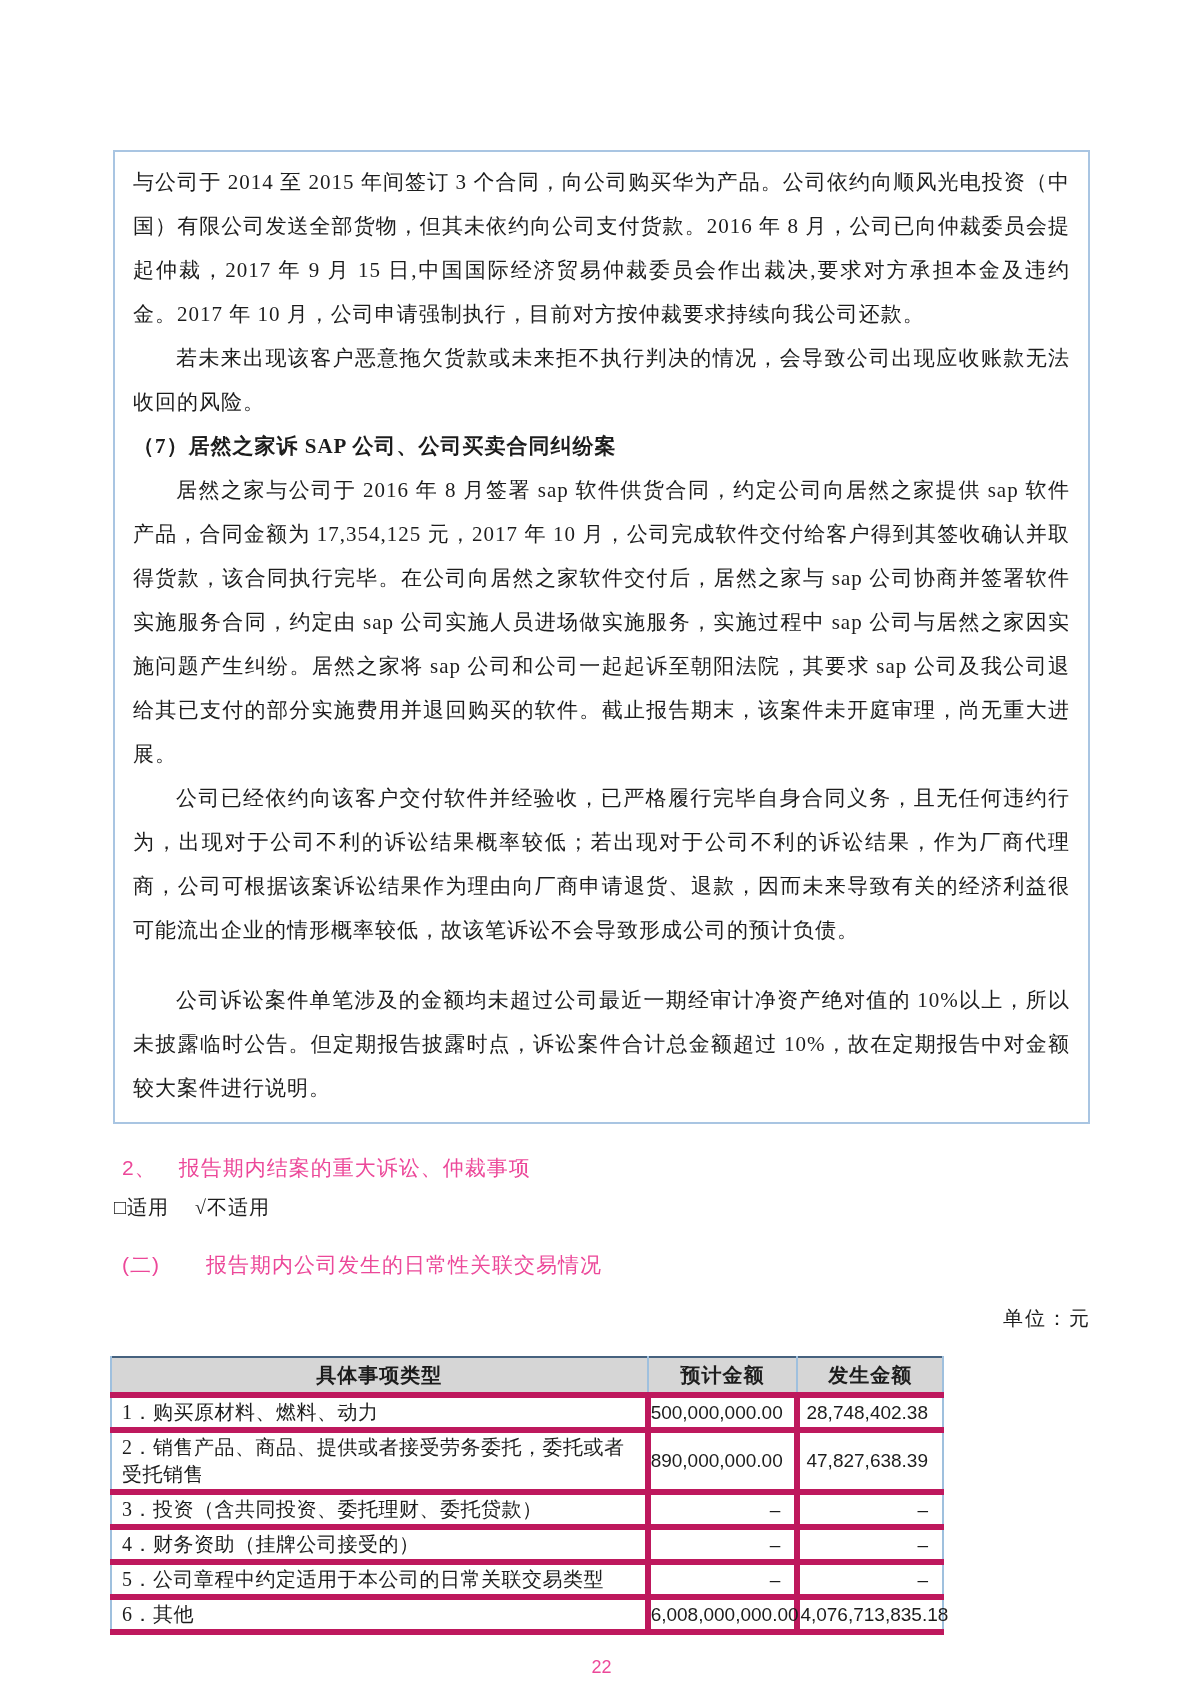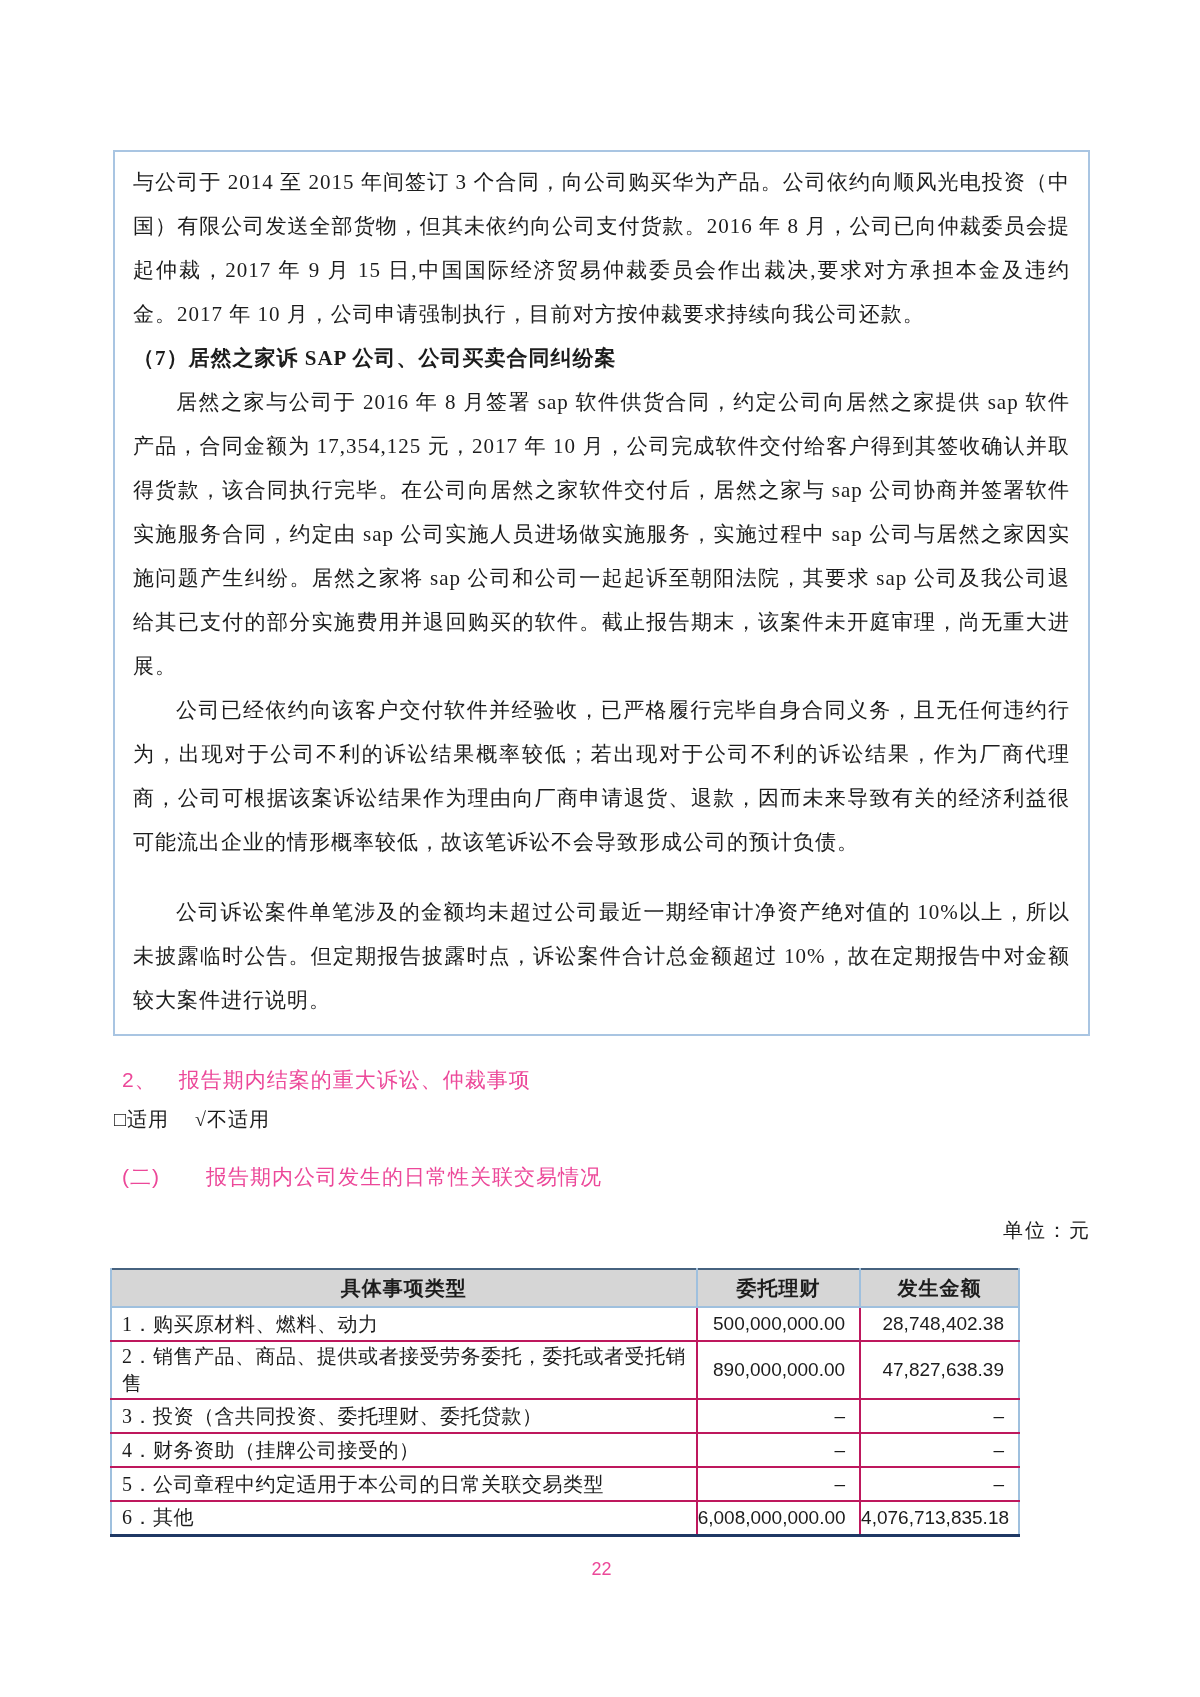--- a/index.html
+++ b/index.html
@@ -63,21 +63,21 @@
   
   .unit-line {
     text-align: right;
     font-size: 20px;
     margin: 26px 2px 6px 0;
     letter-spacing: 2px;
   }
 
   
   table.rt-table {
-    width: 910px;
+    width: 834px;
     border-collapse: collapse;
     border-top: 2px solid #46627f;
     border-bottom: 3px solid #1f3864;
     table-layout: fixed;
     margin-top: 24px;
   }
   .rt-table col.c1 { width: 64.5%; }
   .rt-table col.c2 { width: 18%; }
   .rt-table col.c3 { width: 17.5%; }
   .rt-table th {
@@ -86,21 +86,21 @@
     font-size: 20px;
     height: 38px;
     text-align: center;
     border: 2px solid #9fc0de;
     border-top: none;
     letter-spacing: 1px;
   }
   .rt-table td {
     height: 34px;
     font-size: 20px;
-    border: 2px solid #be185d;
+    border: 6px solid #be185d;
     padding: 1px 0;
   }
   .rt-table td.label {
     text-align: left;
     padding-left: 10px;
     letter-spacing: 0.5px;
   }
   .rt-table td.num {
     text-align: right;
     padding-right: 14px;
@@ -119,20 +119,21 @@
     color: #ec4899;
   }
 </style>
 </head>
 <body>
 
 <div class="page">
 
   <div class="text-box">
     <p>与公司于 2014 至 2015 年间签订 3 个合同，向公司购买华为产品。公司依约向顺风光电投资（中国）有限公司发送全部货物，但其未依约向公司支付货款。2016 年 8 月，公司已向仲裁委员会提起仲裁，2017 年 9 月 15 日,中国国际经济贸易仲裁委员会作出裁决,要求对方承担本金及违约金。2017 年 10 月，公司申请强制执行，目前对方按仲裁要求持续向我公司还款。</p>
+    <p class="indent">若未来出现该客户恶意拖欠货款或未来拒不执行判决的情况，会导致公司出现应收账款无法收回的风险。</p>
     <p class="case-heading">（7）居然之家诉 SAP 公司、公司买卖合同纠纷案</p>
     <p class="indent">居然之家与公司于 2016 年 8 月签署 sap 软件供货合同，约定公司向居然之家提供 sap 软件产品，合同金额为 17,354,125 元，2017 年 10 月，公司完成软件交付给客户得到其签收确认并取得货款，该合同执行完毕。在公司向居然之家软件交付后，居然之家与 sap 公司协商并签署软件实施服务合同，约定由 sap 公司实施人员进场做实施服务，实施过程中 sap 公司与居然之家因实施问题产生纠纷。居然之家将 sap 公司和公司一起起诉至朝阳法院，其要求 sap 公司及我公司退给其已支付的部分实施费用并退回购买的软件。截止报告期末，该案件未开庭审理，尚无重大进展。</p>
     <p class="indent">公司已经依约向该客户交付软件并经验收，已严格履行完毕自身合同义务，且无任何违约行为，出现对于公司不利的诉讼结果概率较低；若出现对于公司不利的诉讼结果，作为厂商代理商，公司可根据该案诉讼结果作为理由向厂商申请退货、退款，因而未来导致有关的经济利益很可能流出企业的情形概率较低，故该笔诉讼不会导致形成公司的预计负债。</p>
     <p class="indent gap-before">公司诉讼案件单笔涉及的金额均未超过公司最近一期经审计净资产绝对值的 10%以上，所以未披露临时公告。但定期报告披露时点，诉讼案件合计总金额超过 10%，故在定期报告中对金额较大案件进行说明。</p>
   </div>
 
   <div class="sec-heading">
     <span class="sec-num">2、</span><span>报告期内结案的重大诉讼、仲裁事项</span>
   </div>
 
@@ -148,21 +149,21 @@
 
   <table class="rt-table">
     <colgroup>
         <col class="c1">
         <col class="c2">
         <col class="c3">
       </colgroup>
     <thead>
       <tr>
         <th>具体事项类型</th>
-        <th>委托理财</th>
+        <th>预计金额</th>
         <th>发生金额</th>
       </tr>
     </thead>
     <tbody>
       <tr>
         <td class="label">1．购买原材料、燃料、动力</td>
         <td class="num">500,000,000.00</td>
         <td class="num">28,748,402.38</td>
       </tr>
       <tr>

